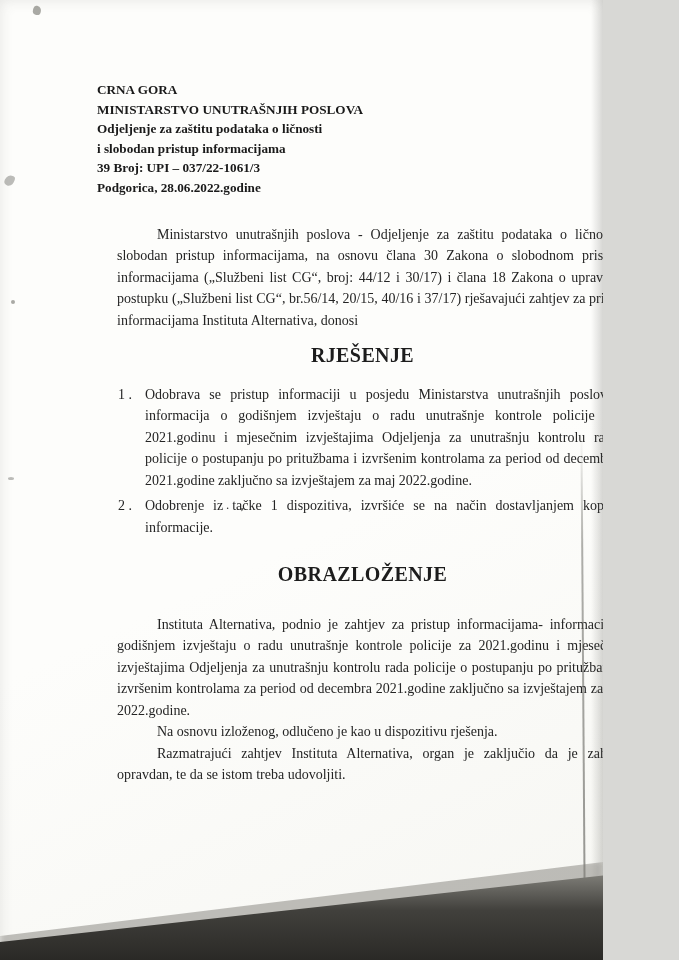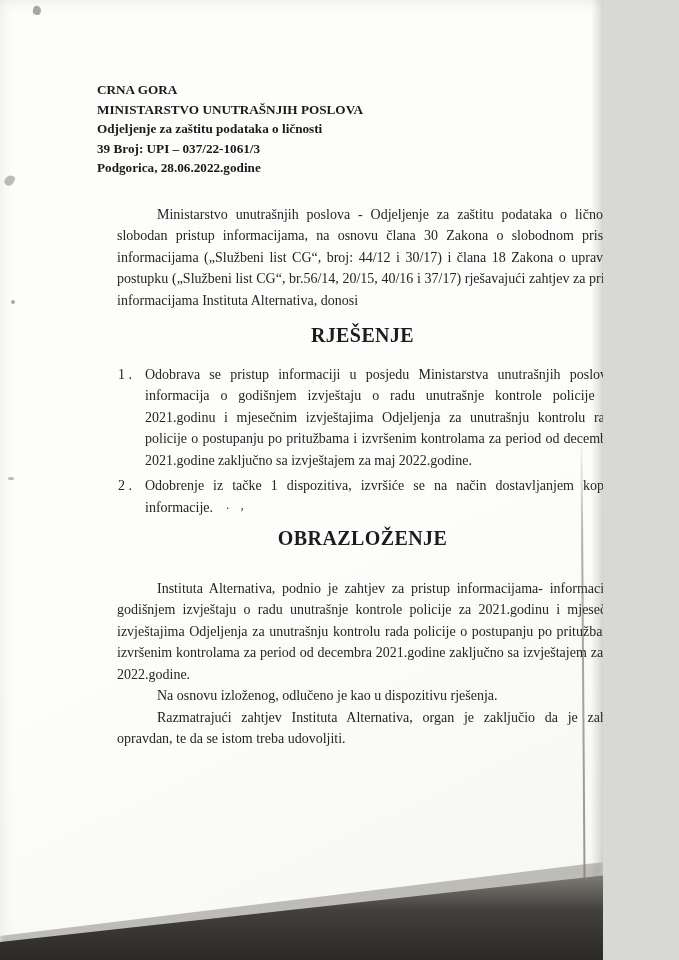--- a/index.html
+++ b/index.html
@@ -23,21 +23,21 @@
     font-weight:bold; font-size:13.2px; line-height:19.6px;
     color:#1a1a1a; margin:0 0 26px 0;
   }
   p { margin:0; }
   .para { text-align:justify; text-indent:40px;margin-left:20px; }
   .heading {
     font-weight:bold; font-size:20px; letter-spacing:0.4px;
     text-align:center; margin:0; color:#1c1c1c;
   }
   .h-rjesenje { margin:14px 0 17px 0; }
-  .h-obraz   { margin:10px 0 28px 0; }
+  .h-obraz   { margin:26px 0 28px 0; }
   .list { margin-left:21px; }
   .list-item { display:flex; align-items:flex-start; margin-bottom:4px; }
   .num { flex:none; width:27px; }
   .item-text { flex:1; text-align:justify; padding-right:10px; }
 
   
   .edge-right-grad {
     position:absolute; top:0; right:0; width:12px; height:100%;
     background:linear-gradient(to right, rgba(90,90,85,0) 0%, rgba(90,90,85,0.18) 100%);
   }
@@ -71,20 +71,21 @@
 <body>
 
 <div class="scan">
 
   <div class="content">
 
     <div class="letterhead">
       <div>CRNA GORA</div>
       <div>MINISTARSTVO UNUTRAŠNJIH POSLOVA</div>
       <div>Odjeljenje za zaštitu podataka o ličnosti</div>
+      <div>i  slobodan pristup informacijama</div>
       <div>39 Broj: UPI – 037/22-1061/3</div>
       <div>Podgorica, 28.06.2022.godine</div>
     </div>
 
     <p class="para">Ministarstvo unutrašnjih poslova - Odjeljenje za zaštitu podataka o ličnosti i slobodan pristup informacijama, na osnovu člana 30 Zakona o slobodnom pristupu informacijama („Službeni list CG“, broj: 44/12 i 30/17)  i člana 18 Zakona o upravnom postupku („Službeni list CG“, br.56/14, 20/15, 40/16 i 37/17) rješavajući zahtjev za pristup informacijama Instituta Alternativa, donosi</p>
 
     <h2 class="heading h-rjesenje">RJEŠENJE</h2>
 
     <div class="list">
       <div class="list-item">

